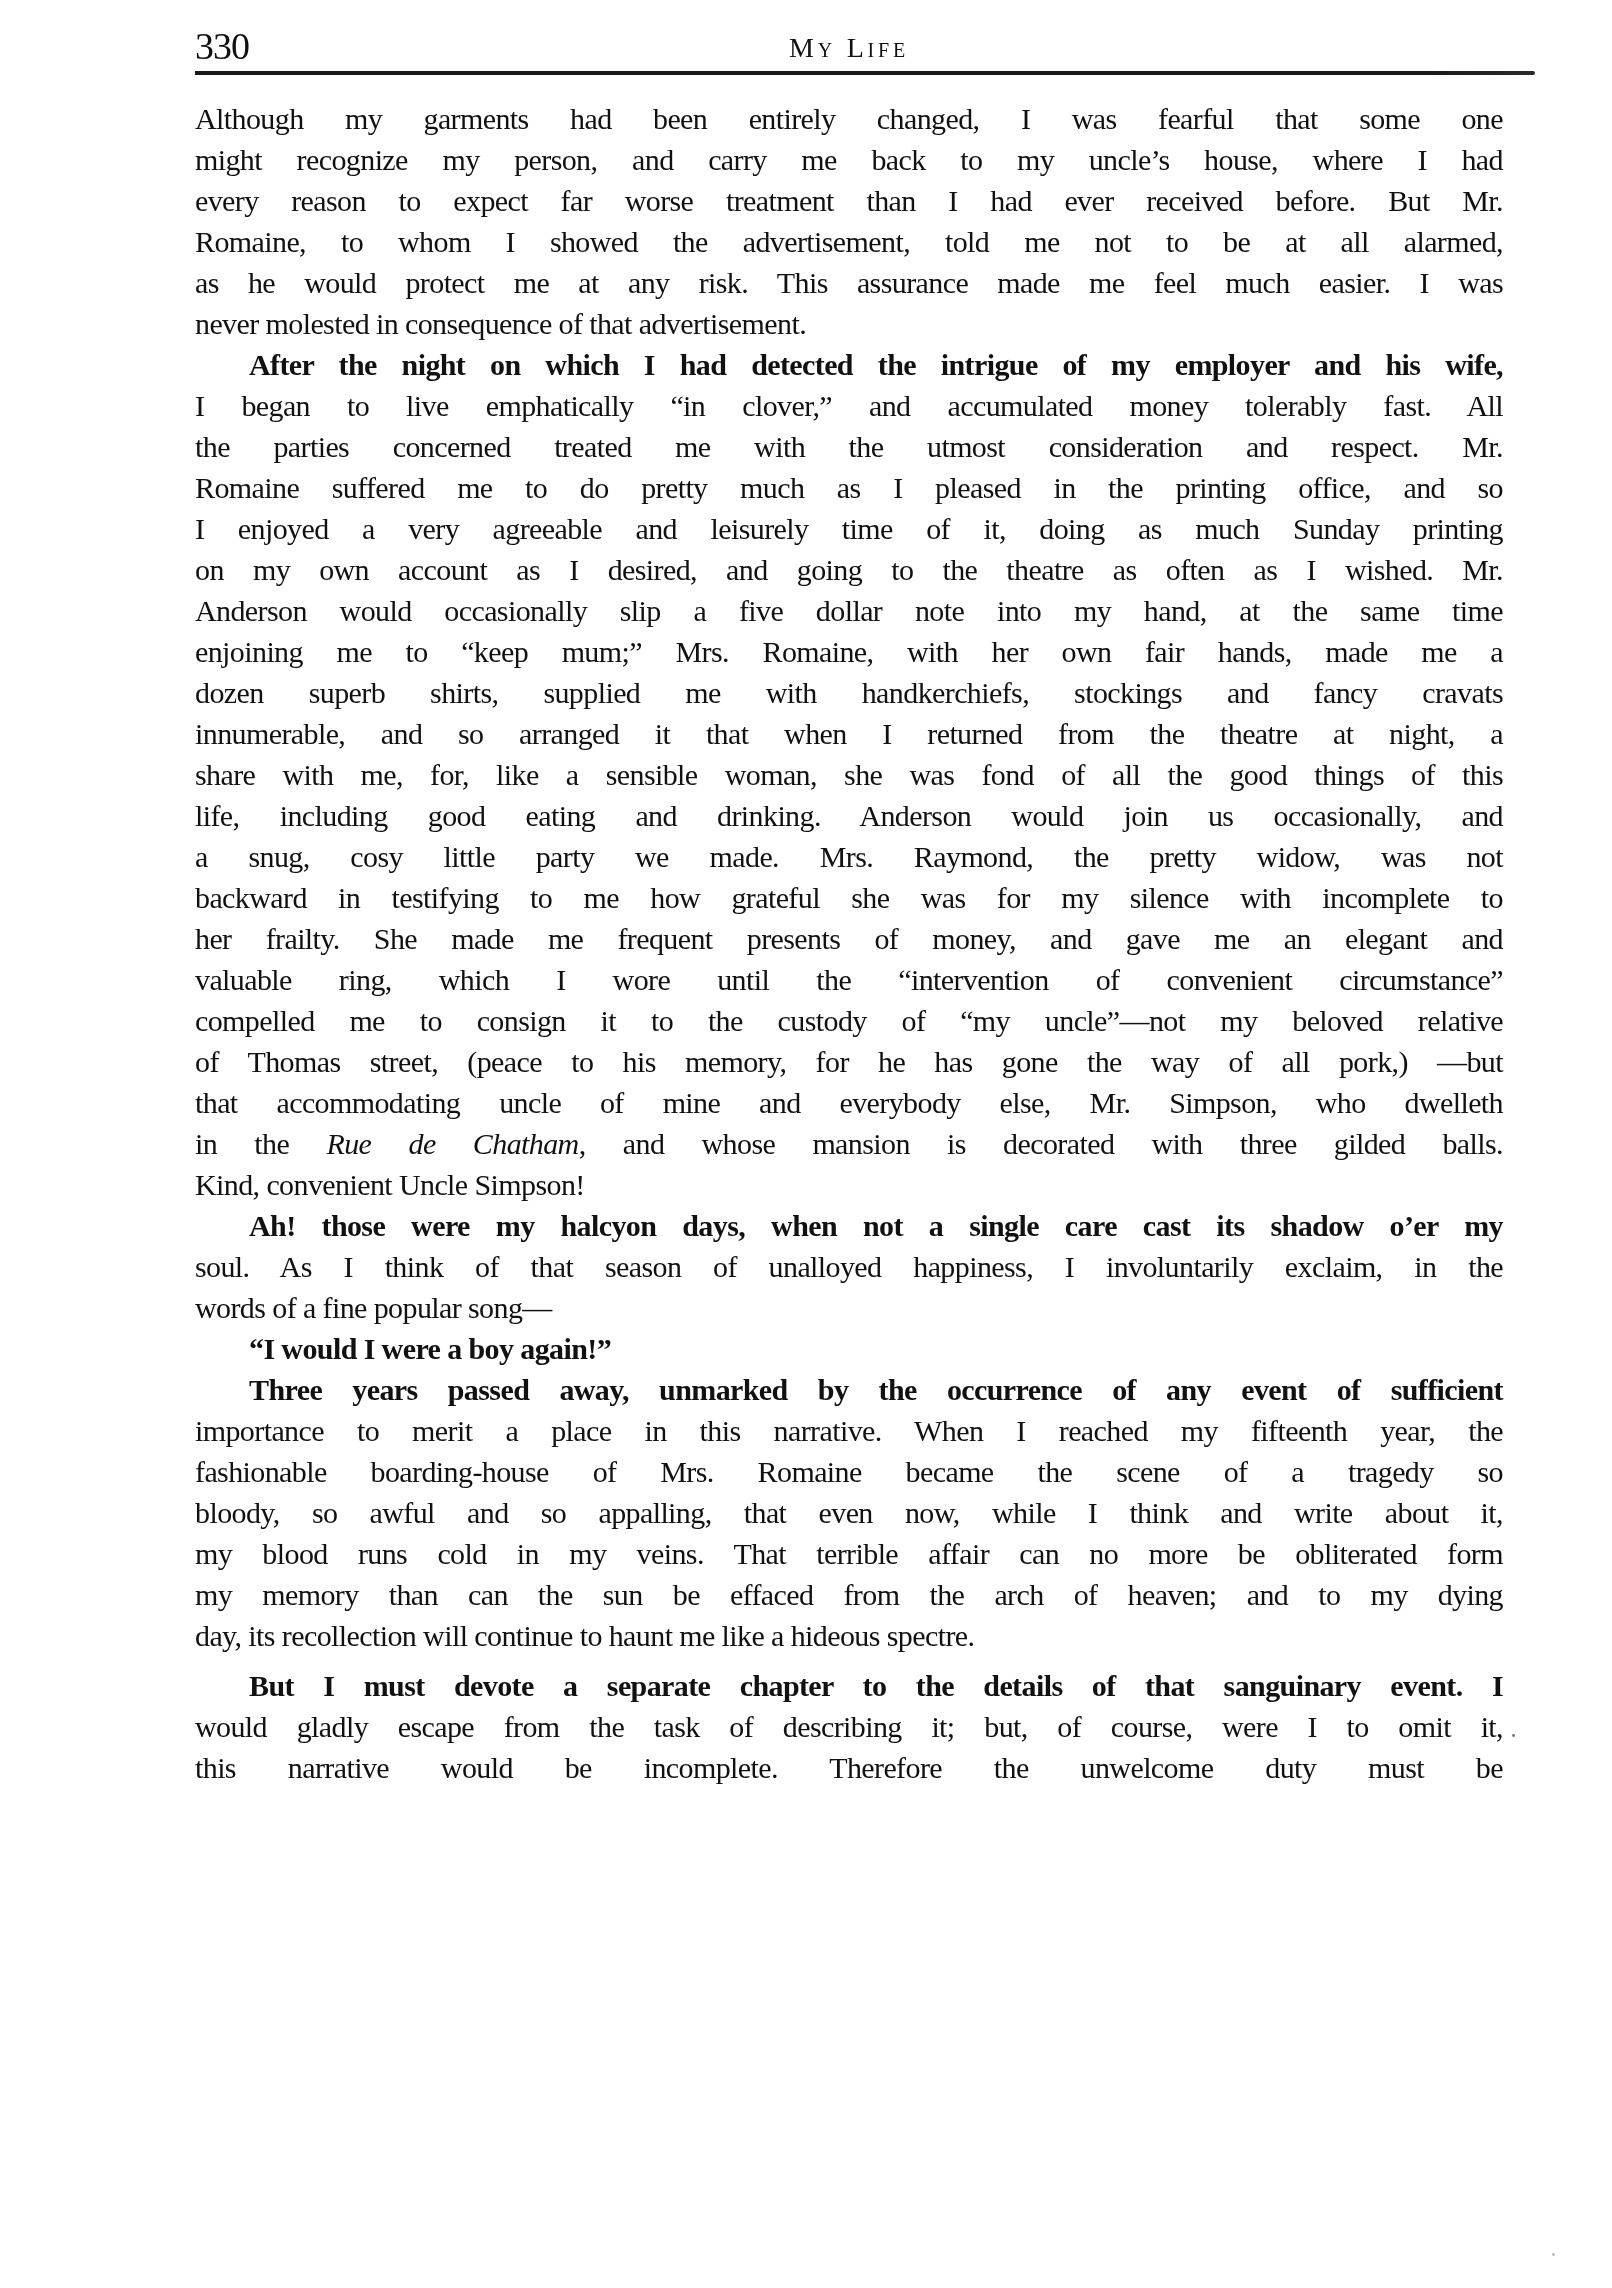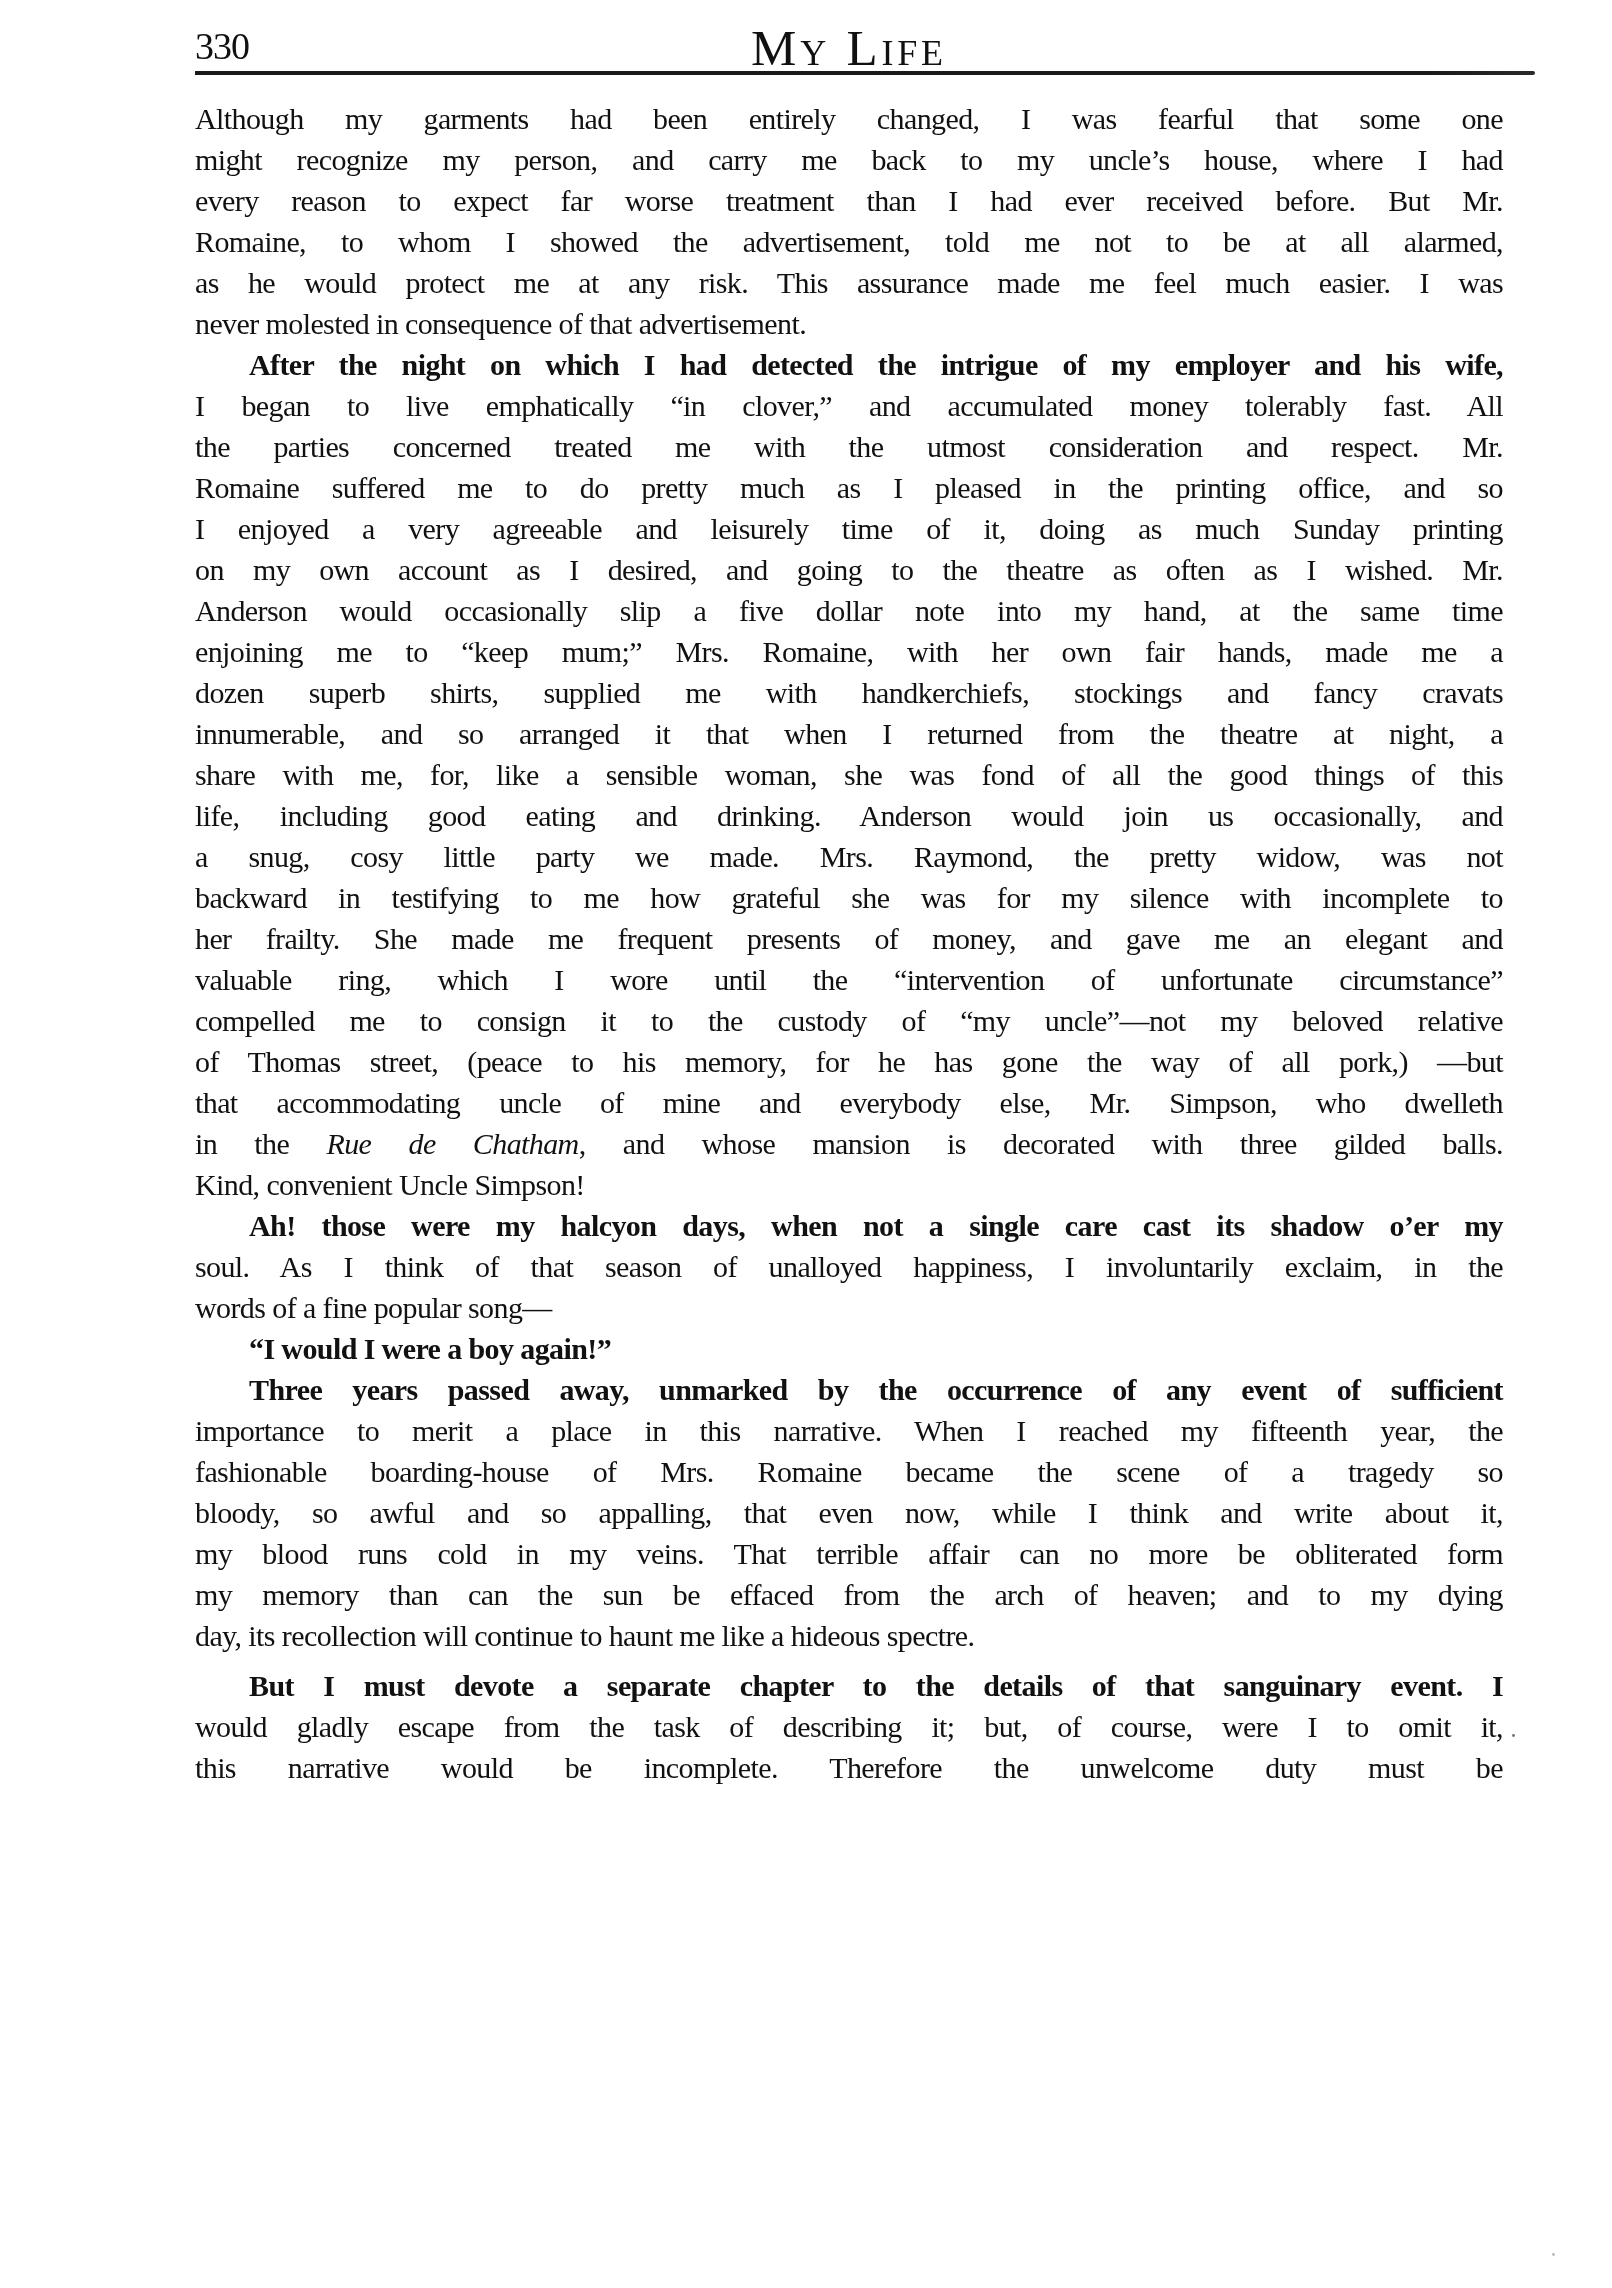--- a/index.html
+++ b/index.html
@@ -32,21 +32,21 @@
       font-size: 38px;
       line-height: 42px;
       letter-spacing: -1px;
     }
     .running-title {
       position: absolute;
       left: 0;
       right: 0;
       top: 7.7px;
       text-align: center;
-      font-size: 51px;
+      font-size: 28px;
       line-height: 42px;
       font-variant: small-caps;
       letter-spacing: 3.8px;
     }
     .head-rule {
       position: relative;
       height: 3.8px;
       width: 1340px;
       margin-top: 1.9px;
       background: linear-gradient(to right, #1a1a1a 0%, #1a1a1a 92%, #2a2a2a 100%);
@@ -119,21 +119,21 @@
       <span class="line">on my own account as I desired, and going to the theatre as often as I wished. Mr.</span>
       <span class="line">Anderson would occasionally slip a five dollar note into my hand, at the same time</span>
       <span class="line">enjoining me to “keep mum;” Mrs. Romaine, with her own fair hands, made me a</span>
       <span class="line">dozen superb shirts, supplied me with handkerchiefs, stockings and fancy cravats</span>
       <span class="line">innumerable, and so arranged it that when I returned from the theatre at night, a</span>
       <span class="line">share with me, for, like a sensible woman, she was fond of all the good things of this</span>
       <span class="line">life, including good eating and drinking. Anderson would join us occasionally, and</span>
       <span class="line">a snug, cosy little party we made. Mrs. Raymond, the pretty widow, was not</span>
       <span class="line">backward in testifying to me how grateful she was for my silence with incomplete to</span>
       <span class="line">her frailty. She made me frequent presents of money, and gave me an elegant and</span>
-      <span class="line">valuable ring, which I wore until the “intervention of unfortunate circumstance”</span>
+      <span class="line">valuable ring, which I wore until the “intervention of convenient circumstance”</span>
       <span class="line">compelled me to consign it to the custody of “my uncle”—not my beloved relative</span>
       <span class="line">of Thomas street, (peace to his memory, for he has gone the way of all pork,) —but</span>
       <span class="line">that accommodating uncle of mine and everybody else, Mr. Simpson, who dwelleth</span>
       <span class="line"><span>in the </span><span class="it">Rue de Chatham</span><span>, and whose mansion is decorated with three gilded balls.</span></span>
       <span class="line last">Kind, convenient Uncle Simpson!</span>
     </div>
 
     <div class="paragraph">
       <span class="line indent">Ah! those were my halcyon days, when not a single care cast its shadow o’er my</span>
       <span class="line">soul. As I think of that season of unalloyed happiness, I involuntarily exclaim, in the</span>

